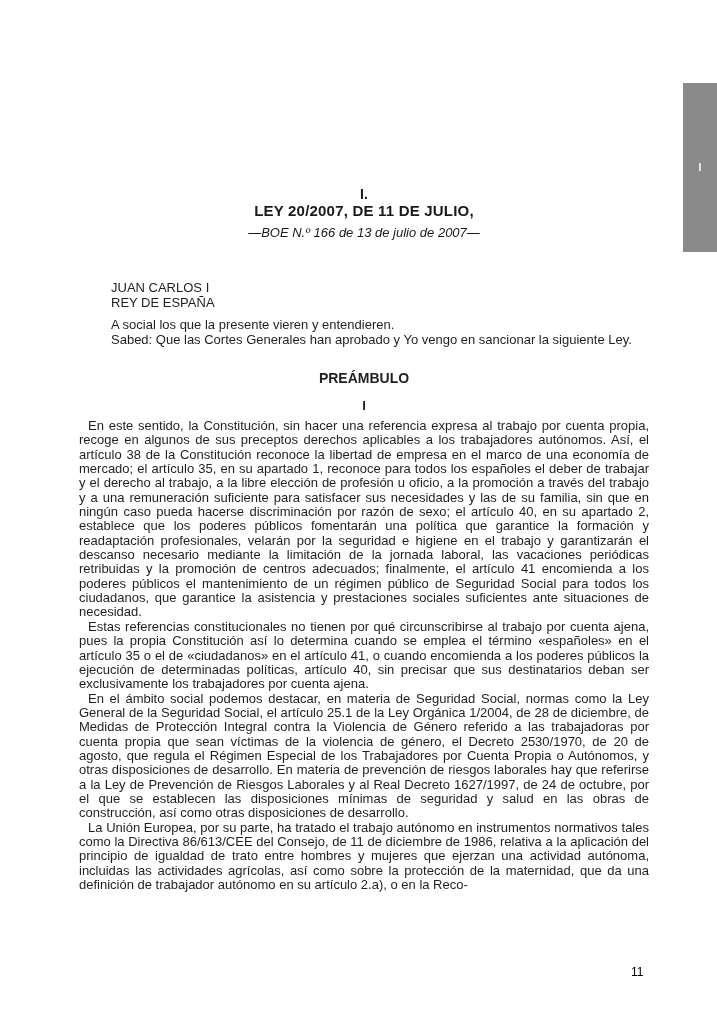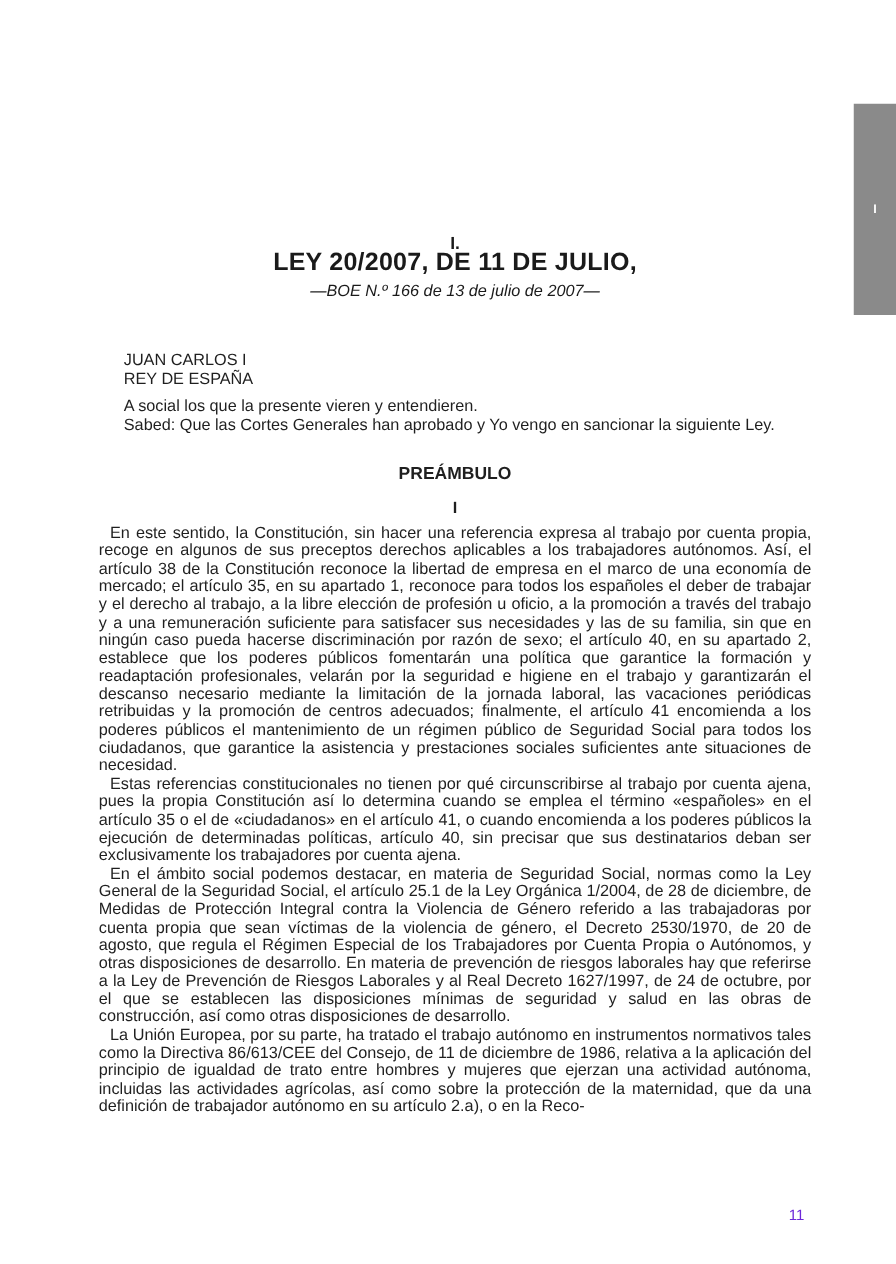--- a/index.html
+++ b/index.html
@@ -23,26 +23,26 @@
   .side-tab .tab-label {
     color: #ffffff; font-size: 10px; font-weight: bold; line-height: 1;
   }
 
   
   .heading-block {
     position: absolute; left: 80px; top: 186px; width: 568px;
     text-align: center; color: #1a1a1a;
   }
   .t-numeral { font-size: 14px; font-weight: bold; line-height: 16px; }
-  .t-line { font-size: 20px; font-weight: bold; line-height: 17px; letter-spacing: 0.2px; }
+  .t-line { font-size: 15px; font-weight: bold; line-height: 17px; letter-spacing: 0.2px; }
   .t-boe { font-size: 13px; font-style: italic; margin-top: 6px; line-height: 15px; }
 
   
   .royal-block {
-    position: absolute; left: 99px; top: 281px; width: 560px;
+    position: absolute; left: 111px; top: 281px; width: 560px;
     font-size: 13px; line-height: 14.5px;
   }
   .royal-block p { margin: 0; }
   .royal-block .promulgation { margin-top: 8px; }
 
   
   .preamble-heading {
     position: absolute; left: 80px; top: 370px; width: 568px;
     text-align: center; font-size: 14px; font-weight: bold; line-height: 16px;
   }
@@ -55,21 +55,21 @@
   .body-text {
     position: absolute; left: 79px; top: 419px; width: 570px;
     font-size: 13px; line-height: 14.35px;
     text-align: justify;
   }
   .body-text p { margin: 0; text-indent: 9px; }
 
   
   .page-number {
     position: absolute; left: 631px; top: 965px;
-    font-size: 12px; line-height: 14px; color: #6d28d9;
+    font-size: 12px; line-height: 14px; color: #000000;
   }
 </style>
 </head>
 <body>
 
 <div class="page">
 
   <div class="side-tab">
     <span class="tab-label">I</span>
   </div>

